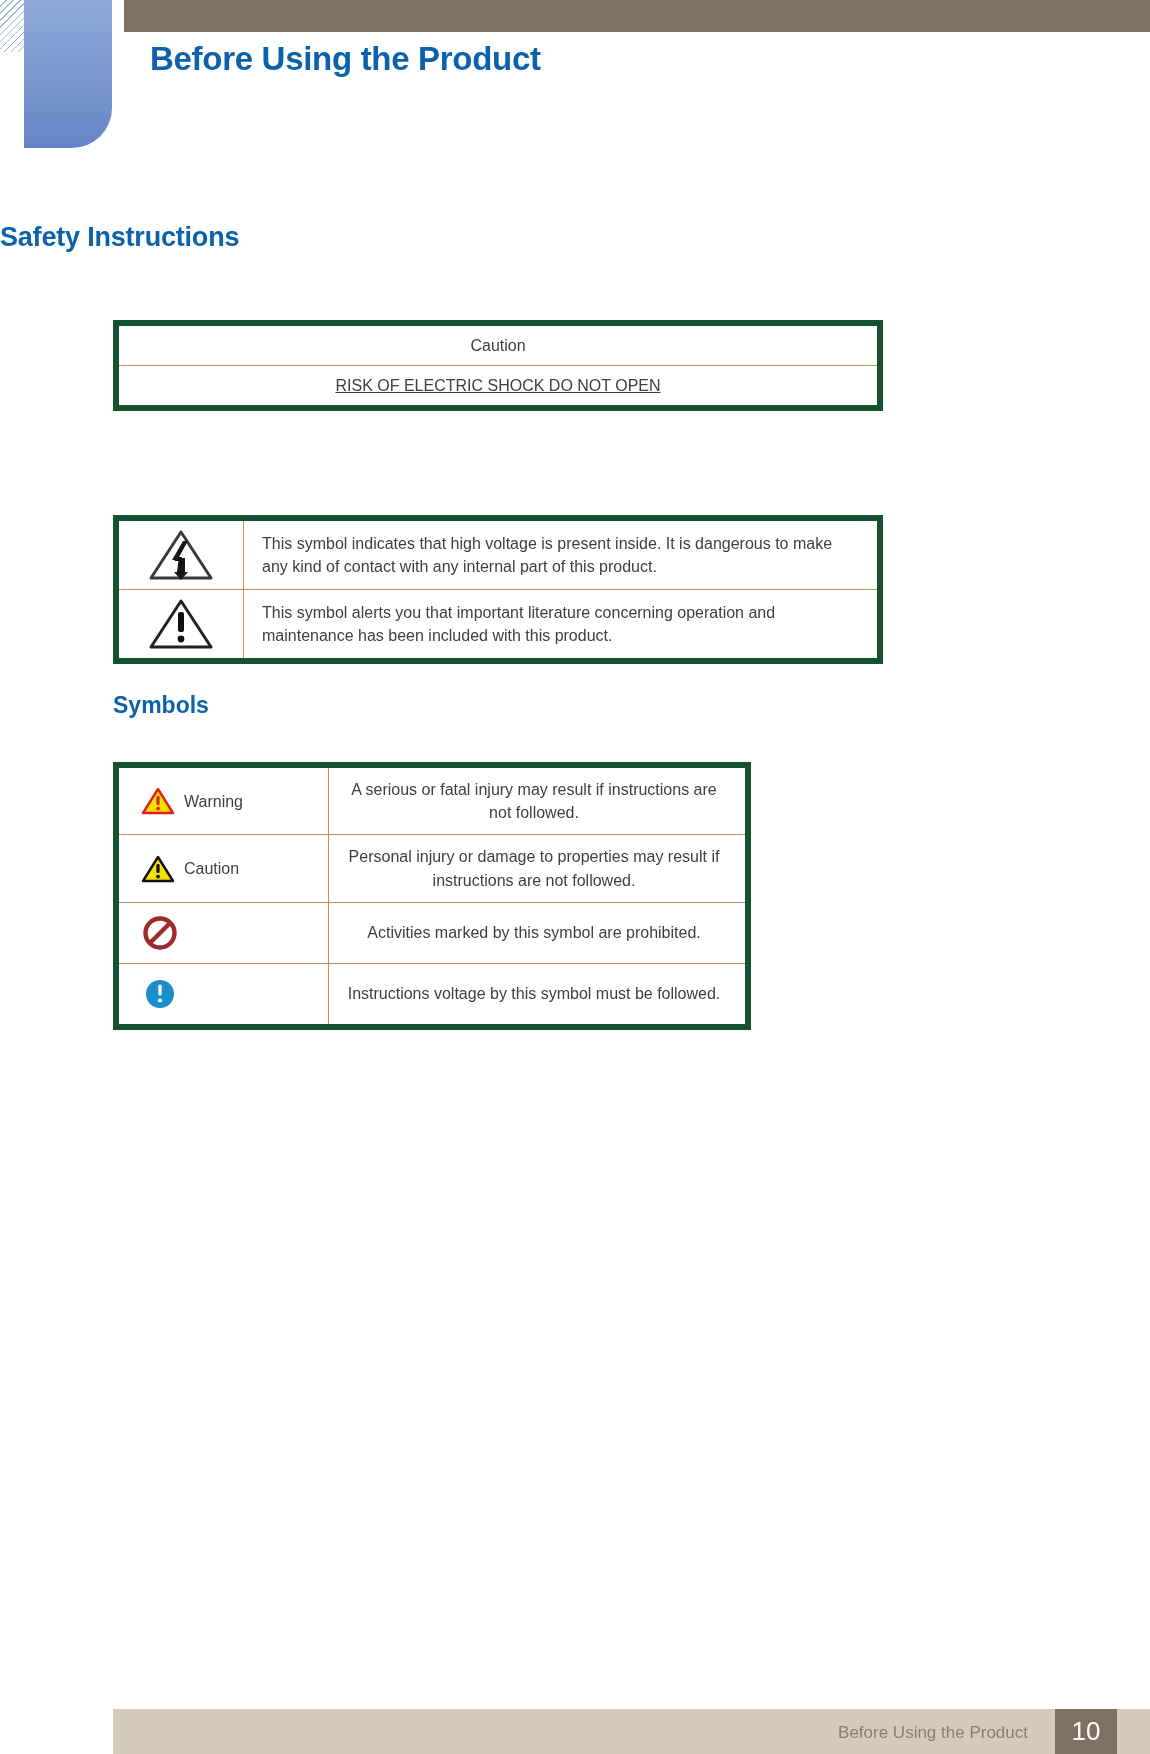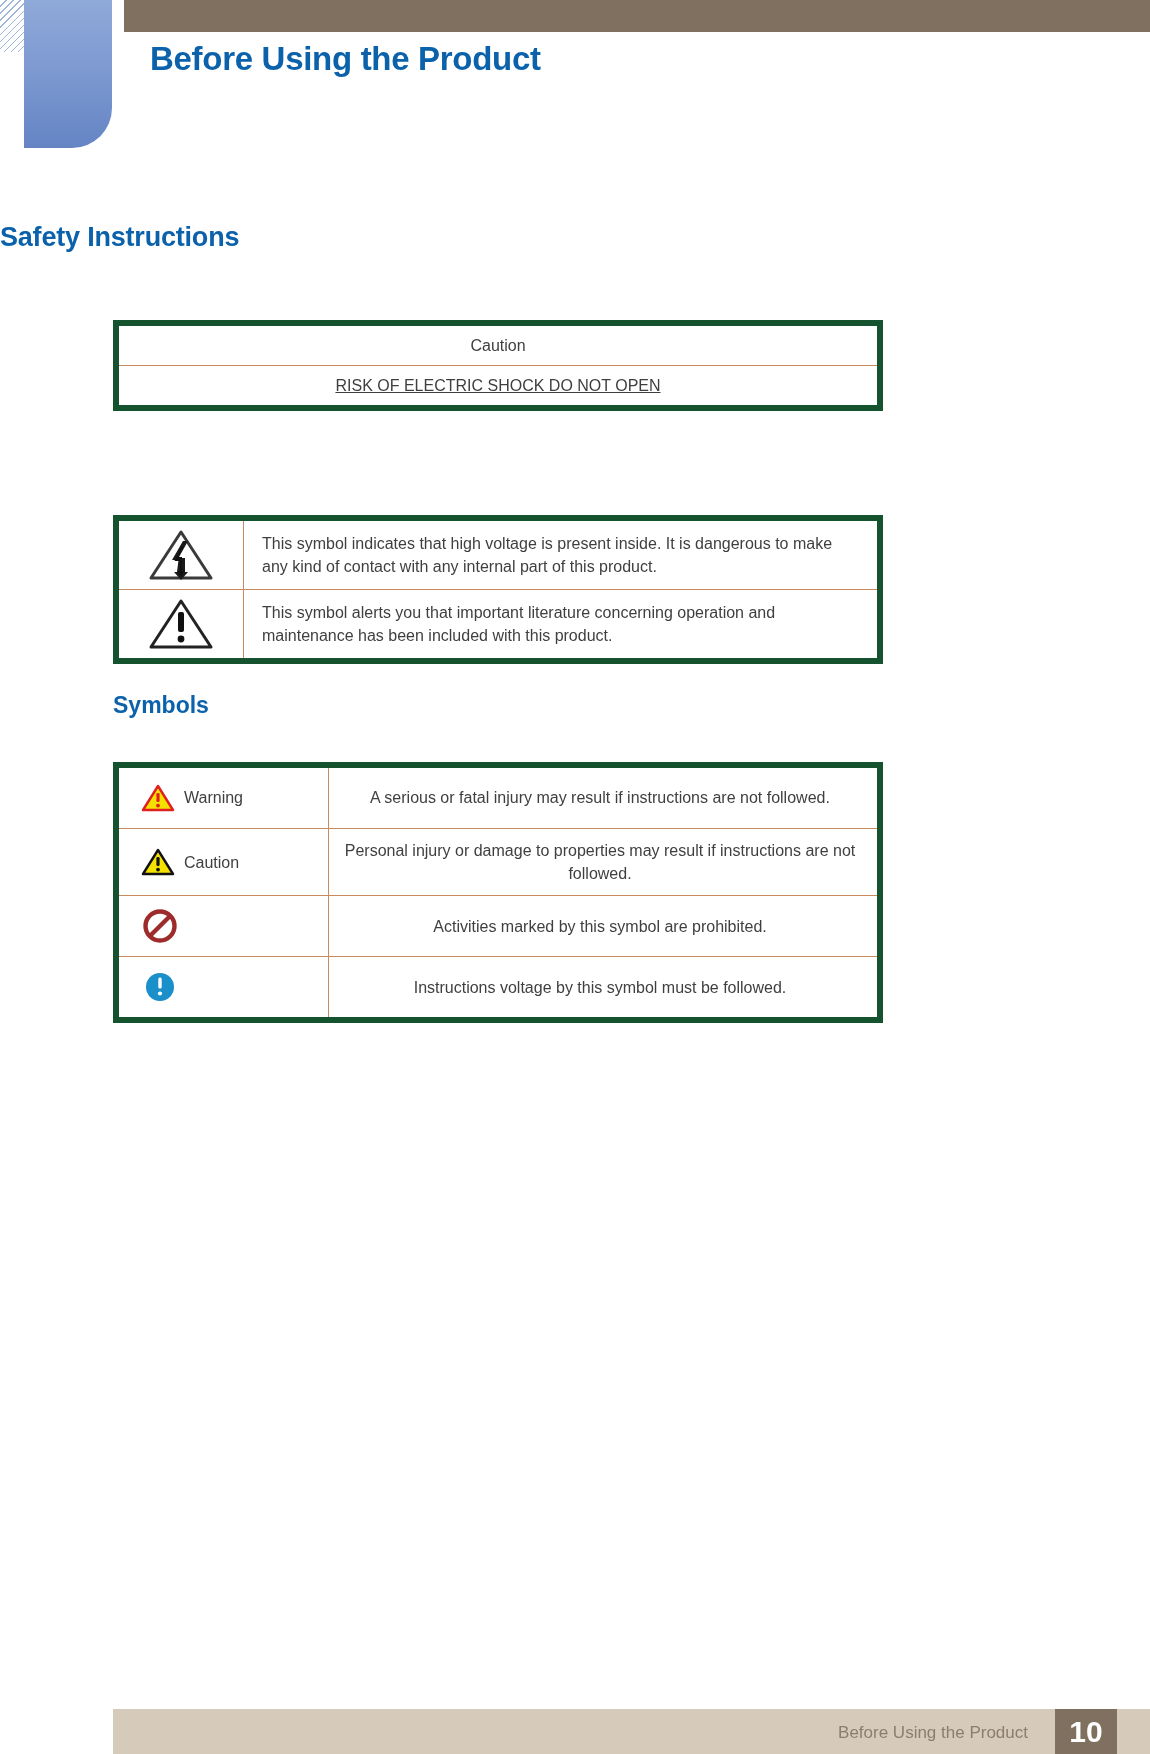--- a/index.html
+++ b/index.html
@@ -124,21 +124,21 @@
     height: 68px;
   }
   #hazard-table td.desc {
     padding: 10px 16px 10px 18px;
   }
 
   
   #symbols-table {
     left: 113px;
     top: 762px;
-    width: 770px;
+    width: 638px;
   }
   #symbols-table td.lbl {
     width: 187px;
     padding: 10px 0 10px 22px;
     white-space: nowrap;
   }
   #symbols-table td.desc {
     padding: 10px 16px 10px 10px;
     text-align: center;
   }
@@ -167,22 +167,22 @@
     color: #8b7e70;
   }
   .page-box {
     position: absolute;
     right: 33px;
     bottom: 0;
     width: 62px;
     height: 45px;
     background: #80705f;
     color: #ffffff;
-    font-size: 30px;
-    font-weight: bold;
+    font-size: 26px;
+    font-weight: normal;
     display: flex;
     align-items: center;
     justify-content: center;
   }
 
   svg { display: block; }
   .ico-wrap { display: inline-block; vertical-align: middle; }
 </style>
 </head>
 <body>

